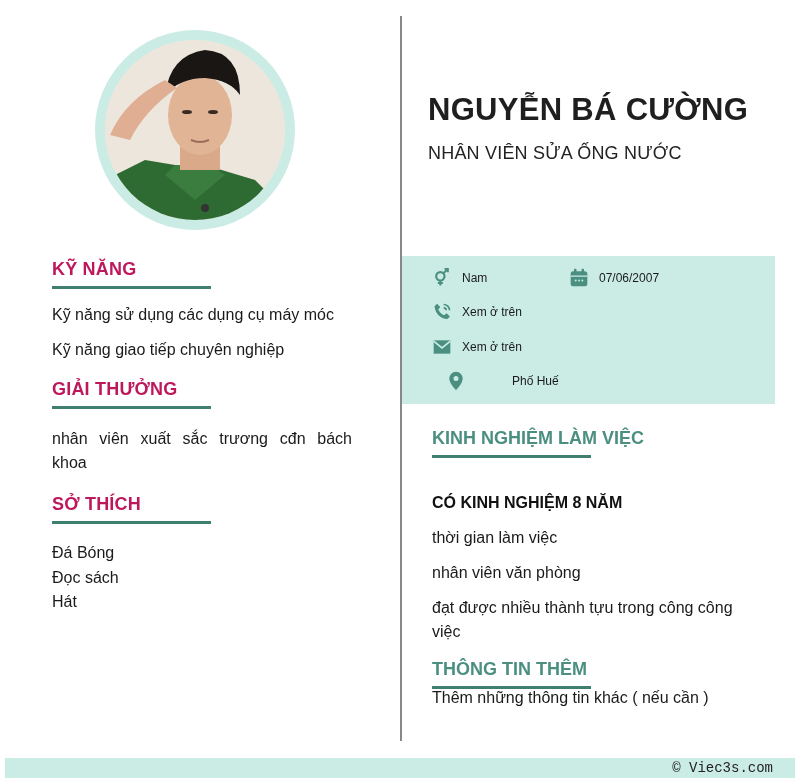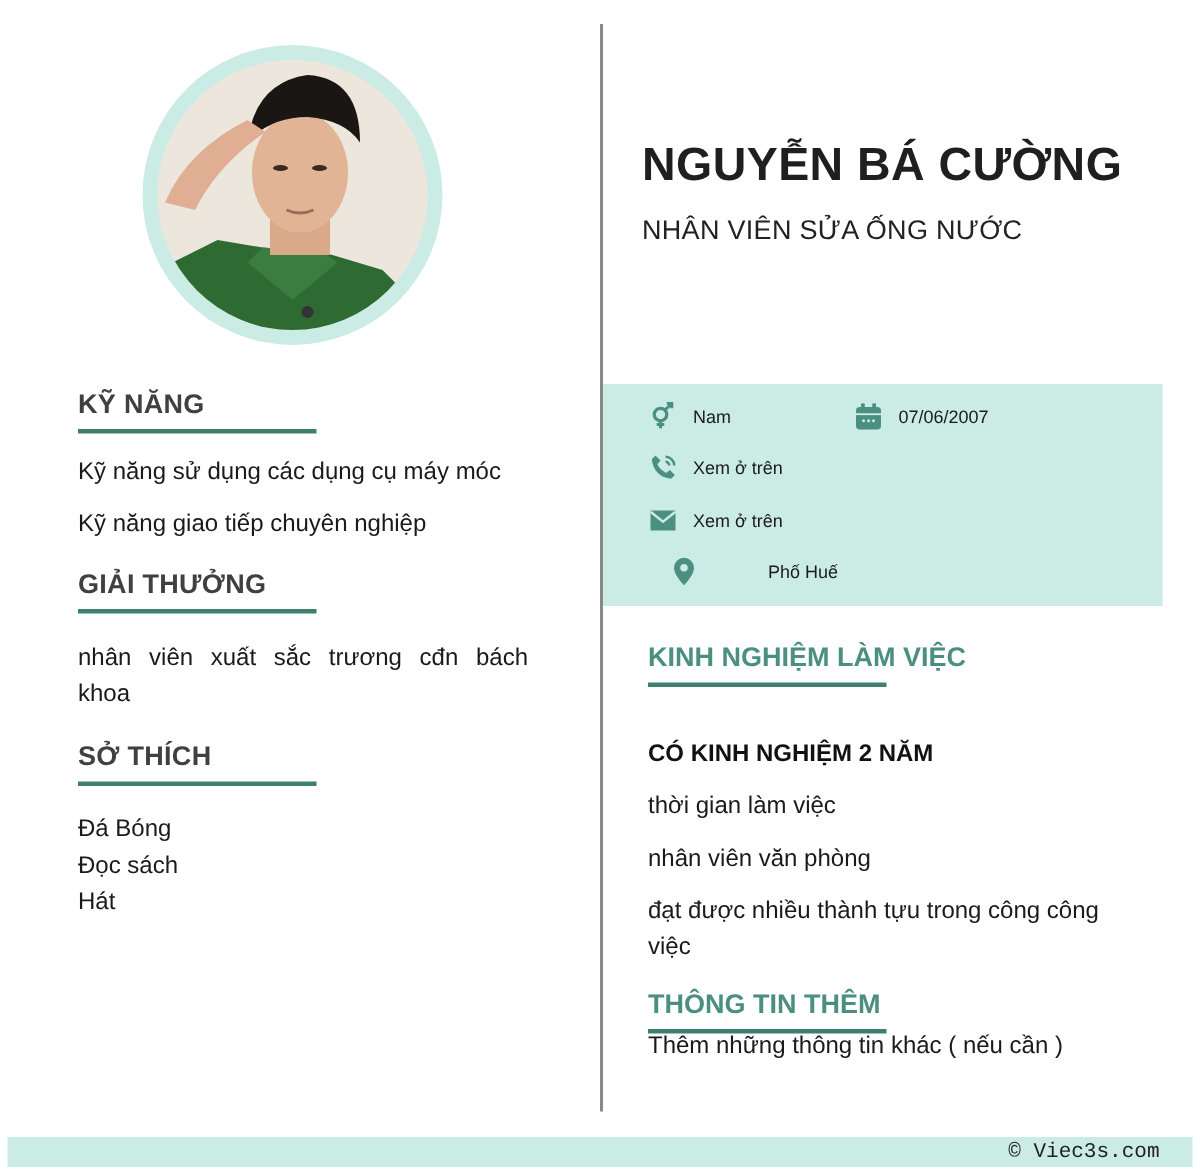--- a/index.html
+++ b/index.html
@@ -8,21 +8,21 @@
 
     .divider { position: absolute; left: 400px; top: 16px; width: 2px; height: 725px; background: #888888; }
 
     
     .avatar-ring { position: absolute; left: 95px; top: 30px; width: 200px; height: 200px; border-radius: 50%; background: #cbece5; }
     .avatar { position: absolute; left: 10px; top: 10px; width: 180px; height: 180px; border-radius: 50%; overflow: hidden; background: #efe9df; }
     .avatar svg { width: 100%; height: 100%; display: block; }
 
     
     .left { position: absolute; left: 52px; width: 300px; }
-    .sec-title { font-size: 18px; font-weight: bold; color: #404040; letter-spacing: 0.2px; }
+    .sec-title { font-size: 18px; font-weight: bold; color: #be185d; letter-spacing: 0.2px; }
     .sec-bar { width: 159px; height: 3px; background: #3f7f70; margin-top: 6px; }
     .para { font-size: 16px; line-height: 24px; color: #1a1a1a; }
 
     .skills { top: 259px; }
     .skills .items { margin-top: 16px; }
     .skills .items div { font-size: 16px; height: 35px; line-height: 20px; }
 
     .awards { top: 379px; }
     .awards .para { margin-top: 18px; text-align: justify; text-align-last: left; word-spacing: 6px; }
 
@@ -162,21 +162,21 @@
           <circle cx="12" cy="9" r="3" fill="#cbece5"></circle>
         </svg>
     </span>
     <span>Phố Huế</span>
   </div>
 </div>
 
 <div class="right exp">
   <div class="rsec-title">KINH NGHIỆM LÀM VIỆC</div>
   <div class="rsec-bar"></div>
-  <div class="head">CÓ KINH NGHIỆM 2 NĂM</div>
+  <div class="head">CÓ KINH NGHIỆM 8 NĂM</div>
   <div class="lines">
     <div>thời gian làm việc</div>
     <div>nhân viên văn phòng</div>
     <div>đạt được nhiều thành tựu trong công công việc</div>
   </div>
 </div>
 
 <div class="right more">
   <div class="rsec-title">THÔNG TIN THÊM</div>
   <div class="rsec-bar"></div>

